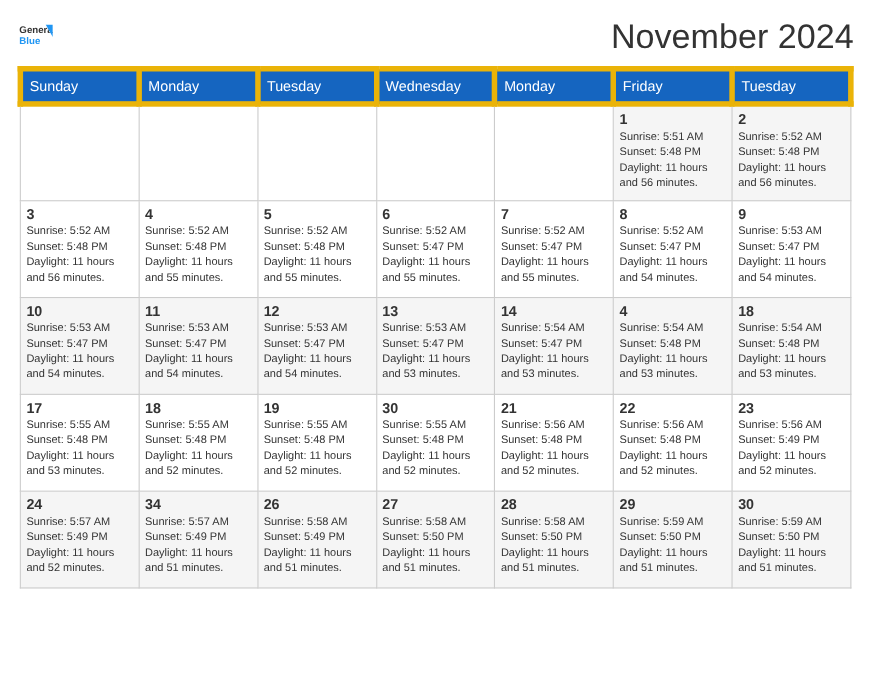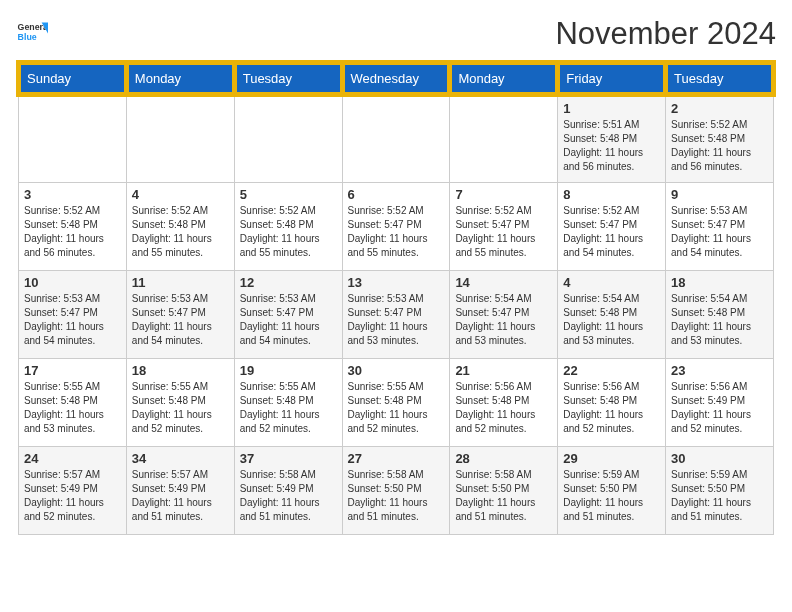--- a/index.html
+++ b/index.html
@@ -215,21 +215,21 @@
       <tr>
         <td>
           <span class="day-num">24</span>
           <div class="day-info">Sunrise: 5:57 AM<br>Sunset: 5:49 PM<br>Daylight: 11 hours and 52 minutes.</div>
         </td>
         <td>
           <span class="day-num">34</span>
           <div class="day-info">Sunrise: 5:57 AM<br>Sunset: 5:49 PM<br>Daylight: 11 hours and 51 minutes.</div>
         </td>
         <td>
-          <span class="day-num">37</span>
+          <span class="day-num">26</span>
           <div class="day-info">Sunrise: 5:58 AM<br>Sunset: 5:49 PM<br>Daylight: 11 hours and 51 minutes.</div>
         </td>
         <td>
           <span class="day-num">27</span>
           <div class="day-info">Sunrise: 5:58 AM<br>Sunset: 5:50 PM<br>Daylight: 11 hours and 51 minutes.</div>
         </td>
         <td>
           <span class="day-num">28</span>
           <div class="day-info">Sunrise: 5:58 AM<br>Sunset: 5:50 PM<br>Daylight: 11 hours and 51 minutes.</div>
         </td>

